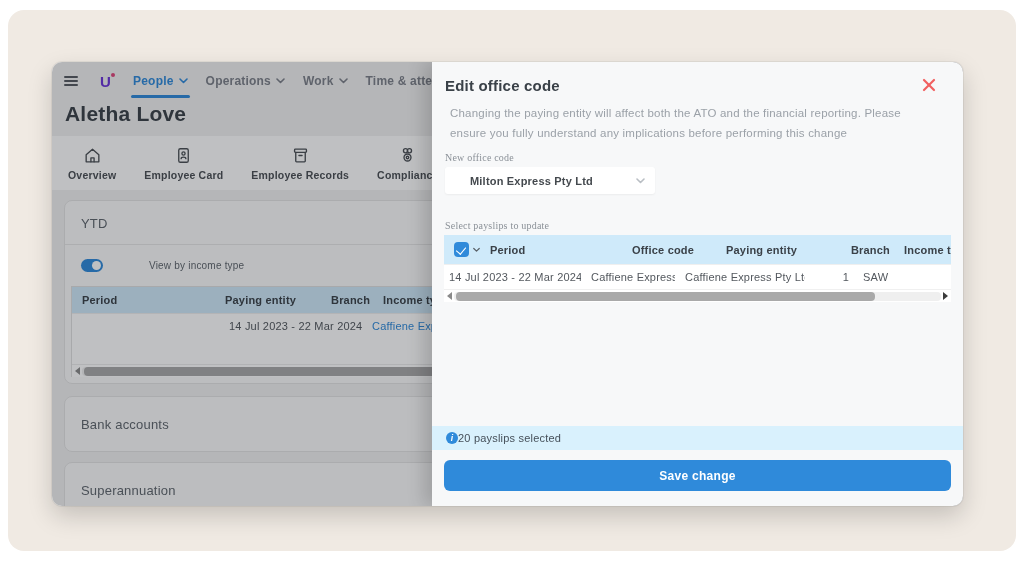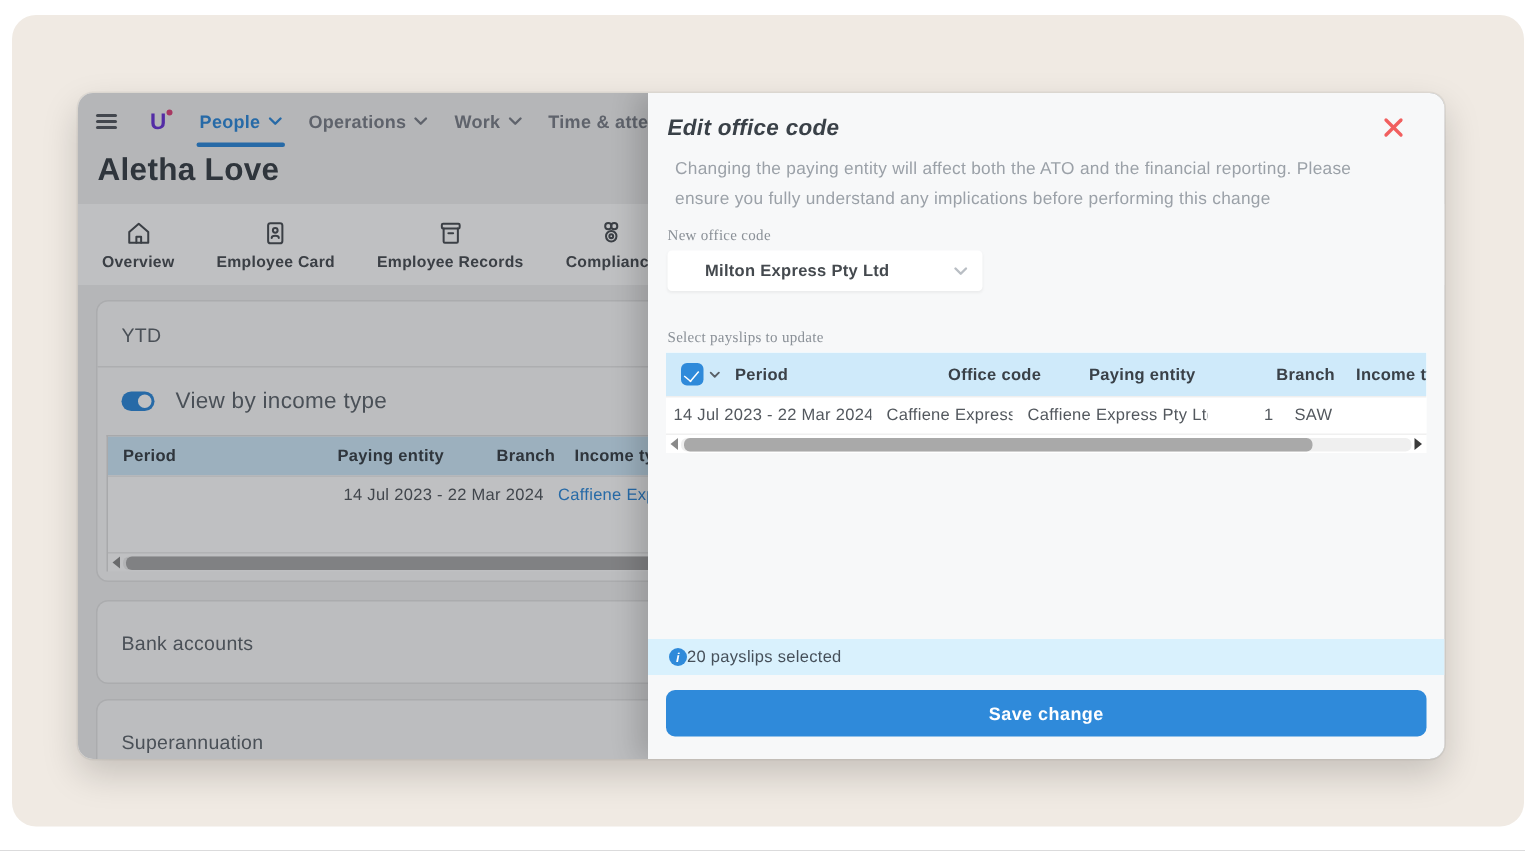--- a/index.html
+++ b/index.html
@@ -54,21 +54,21 @@
   .tab.active{color:var(--accent);}
   .tab.active svg{stroke:var(--accent);}
   .tab.active::after{content:""; position:absolute; left:0; right:0; bottom:0; height:3px; background:var(--accent);}
   
   .card{background:#FBFBFB; border:1px solid #E4E4E4; border-radius:8px; margin:10px 12px 0 12px;}
   .card-heading{font-size:13px; color:#5F666D; padding:15px 16px 13px 16px;}
   .hr{height:1px; background:#E6E6E6;}
   .toggle-row{display:flex; align-items:center; gap:14px; padding:14px 16px 12px 16px;}
   .toggle{width:22px; height:13px; border-radius:7px; background:var(--accent); position:relative; cursor:pointer;}
   .toggle .knob{position:absolute; right:2px; top:2px; width:9px; height:9px; border-radius:50%; background:#fff;}
-  .toggle-label{font-size:15px; color:#5F666D;}
+  .toggle-label{font-size:10px; color:#5F666D;margin-left:32px;}
   
   .dtable{overflow:hidden; margin:2px 6px 0 6px; border:1px solid #E0E0E0; border-bottom:none; background:#fff;}
   .trow{display:flex; align-items:center; white-space:nowrap;}
   .thead{background:var(--table-header-bg);}
   .tcell{flex:0 0 auto; overflow:hidden; padding:6px 10px; font-size:11px; color:#53585e;}
   .thead .tcell{color:#3A4148; font-weight:600; padding:7px 10px;}
   .tbody .trow{background:#fff; border-top:1px solid #EFEFEF;justify-content:flex-end;}
   .link{color:var(--accent);}
   .num{text-align:right;}
   .empty-row{height:26px; background:#fff;}
@@ -78,21 +78,21 @@
   .scroll-arrow.left{border-right:5px solid #8a8a8a;}
   .scroll-arrow.right{border-left:5px solid #3b3b3b;}
   .scroll-track{flex:1; height:9px; background:#efefef; border-radius:4px; position:relative;}
   .scroll-thumb{position:absolute; left:2px; top:0; height:9px; background:#A9A9A9; border-radius:4px;}
   
   .dimmer{position:absolute; inset:0; background:rgba(20,24,28,.27); z-index:2;}
   
   .modal{position:absolute; top:0; right:0; width:531px; height:100%; z-index:3;
     background:#F7F8F9; border-radius:0 10px 10px 0; box-shadow:-8px 0 18px rgba(0,0,0,.16);
     display:flex; flex-direction:column;}
-  .modal-head{display:flex; align-items:flex-end; justify-content:space-between; padding:15px 25px 0 13px;font-style:italic;}
+  .modal-head{display:flex; align-items:flex-end; justify-content:space-between; padding:15px 25px 0 13px;}
   .modal-title{font-size:15px; font-weight:800; color:#3A4148;}
   .close-btn{width:16px; height:16px; cursor:pointer;}
   .close-btn svg{width:14px; height:14px; stroke:var(--danger); stroke-width:2.2; stroke-linecap:round;}
   .modal-desc{font-size:11.5px; color:#9BA1A8; line-height:20px; padding:9px 14px 0 18px; width:516px;}
   .field-label{font-size:10px; color:#8A9097; padding:9px 14px 0 13px;font-family:Liberation Serif, serif;}
   .select{display:flex; align-items:center; justify-content:space-between; width:210px; height:27px;
     background:#fff; border-radius:3px; margin:4px 0 0 13px; padding:0 10px; cursor:pointer;
     box-shadow:0 1px 2px rgba(0,0,0,.05);}
   .select-value{font-size:11px; font-weight:600; color:#44494E;margin-left:15px;}
   .select .chev{color:#B9BEC4;}

